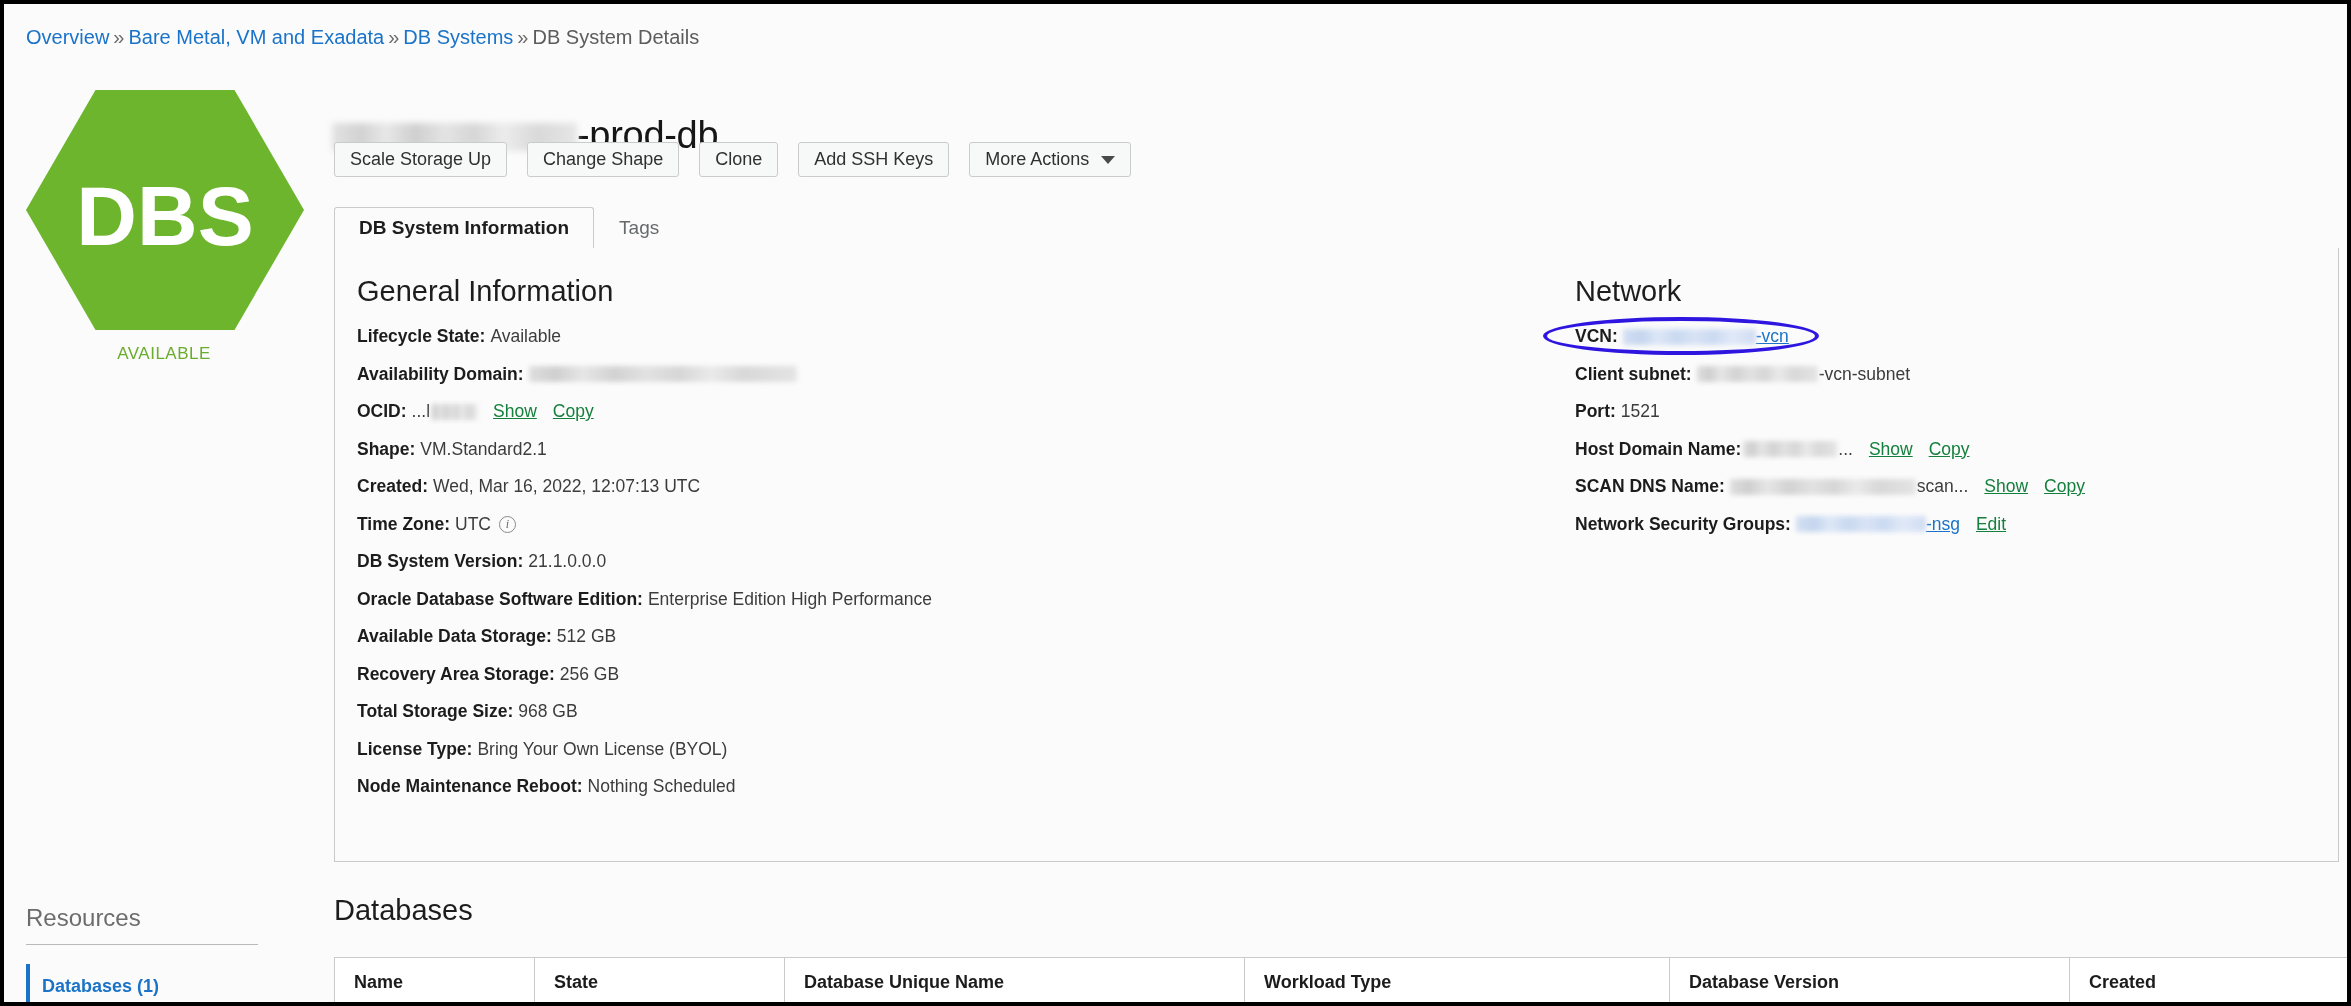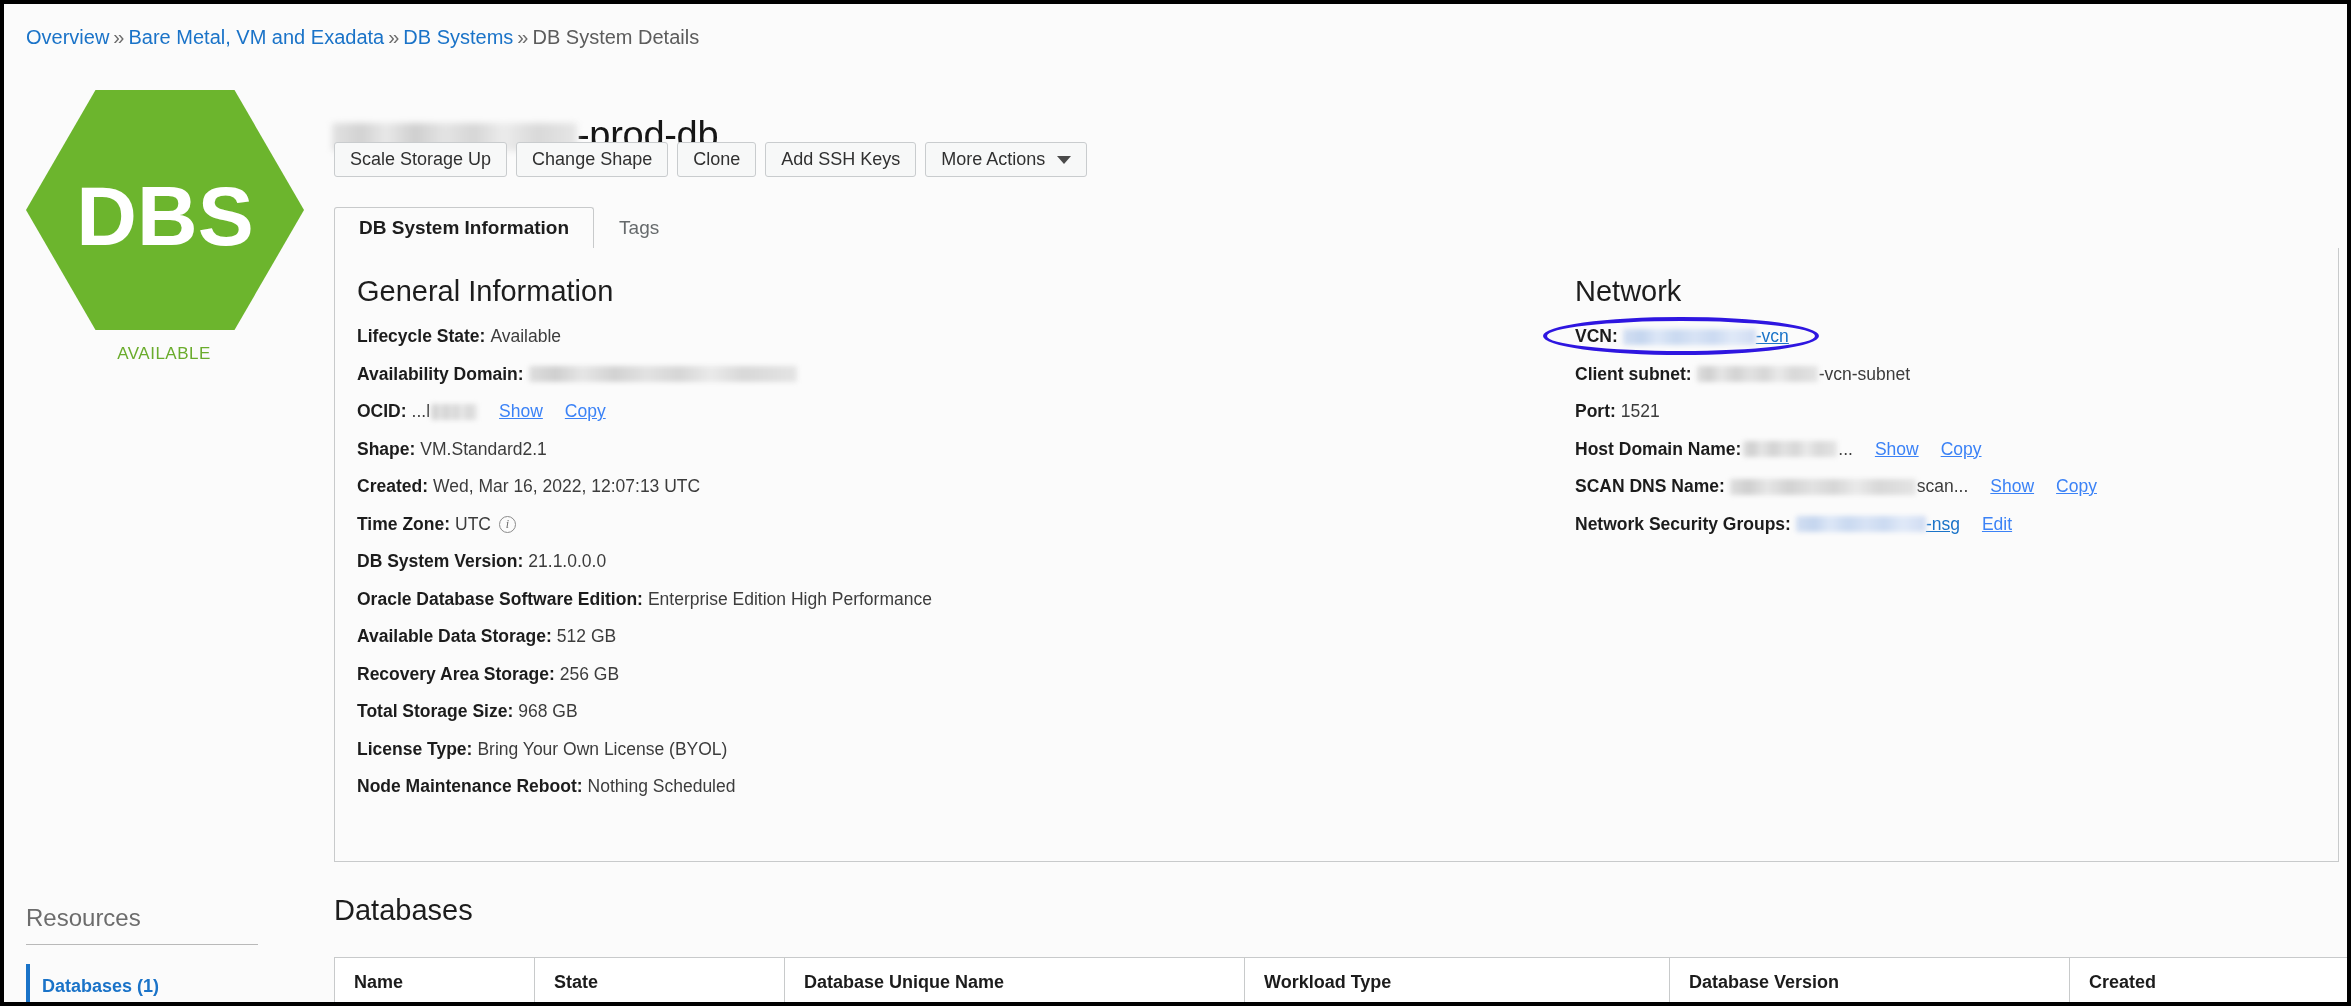--- a/index.html
+++ b/index.html
@@ -71,21 +71,21 @@
     font-size: 38px;
     color: #161616;
     font-weight: 400;
     letter-spacing: -.3px;
   }
 
   
   #actions {
     position: absolute;
     left: 330px; top: 138px;
-    display: flex; gap: 9px;
+    display: flex; gap: 20px;
   }
   .btn {
     height: 35px;
     padding: 0 15px;
     border: 1px solid #c9ccce;
     border-radius: 3px;
     background: #f7f8f8;
     font-size: 18px;
     color: #303030;
     display: flex; align-items: center;
@@ -159,23 +159,23 @@
     color: #2b2b2b;
     line-height: 1;
     margin-bottom: 20px;
     display: flex;
     align-items: center;
     white-space: nowrap;
   }
   .kv b { font-weight: bold; color: #1c1c1c; }
   .kv .val { color: #3c3c3c; margin-left: 5px; }
   .lnk {
-    color: #3b82f6;
+    color: #15803d;
     text-decoration: underline;
-    margin-left: 22px;
+    margin-left: 16px;
     cursor: pointer;
   }
   .bluelnk {
     color: #1a73c8;
     text-decoration: underline;
     cursor: pointer;
   }
   .redact {
     display: inline-block;
     height: 16px;

